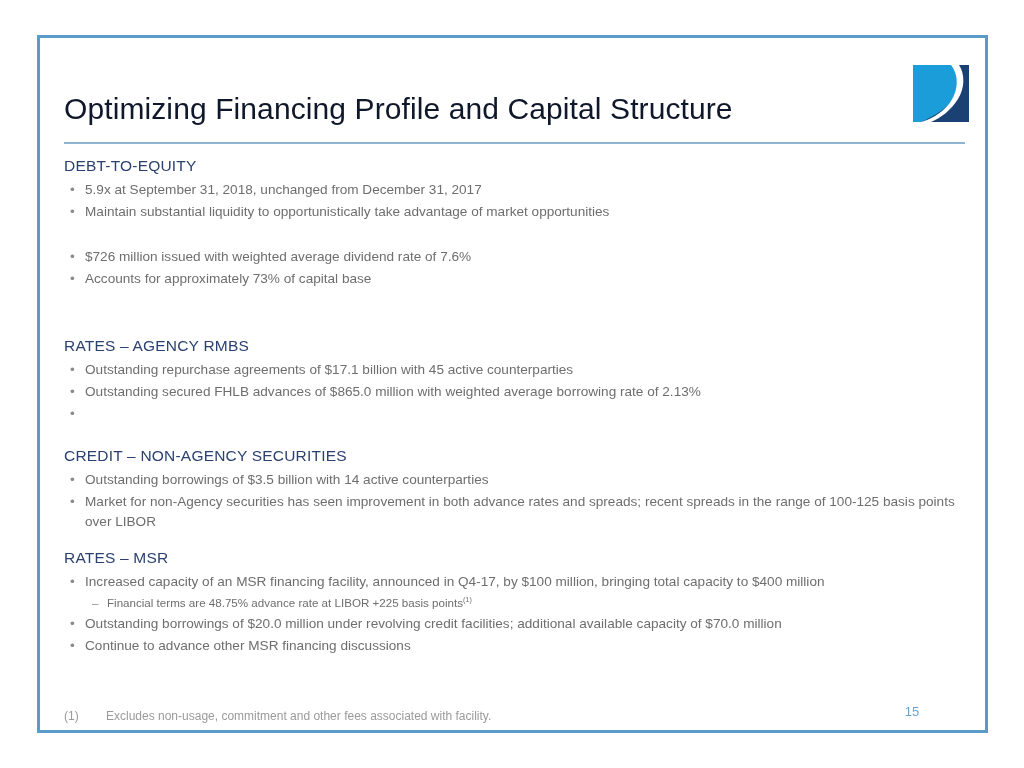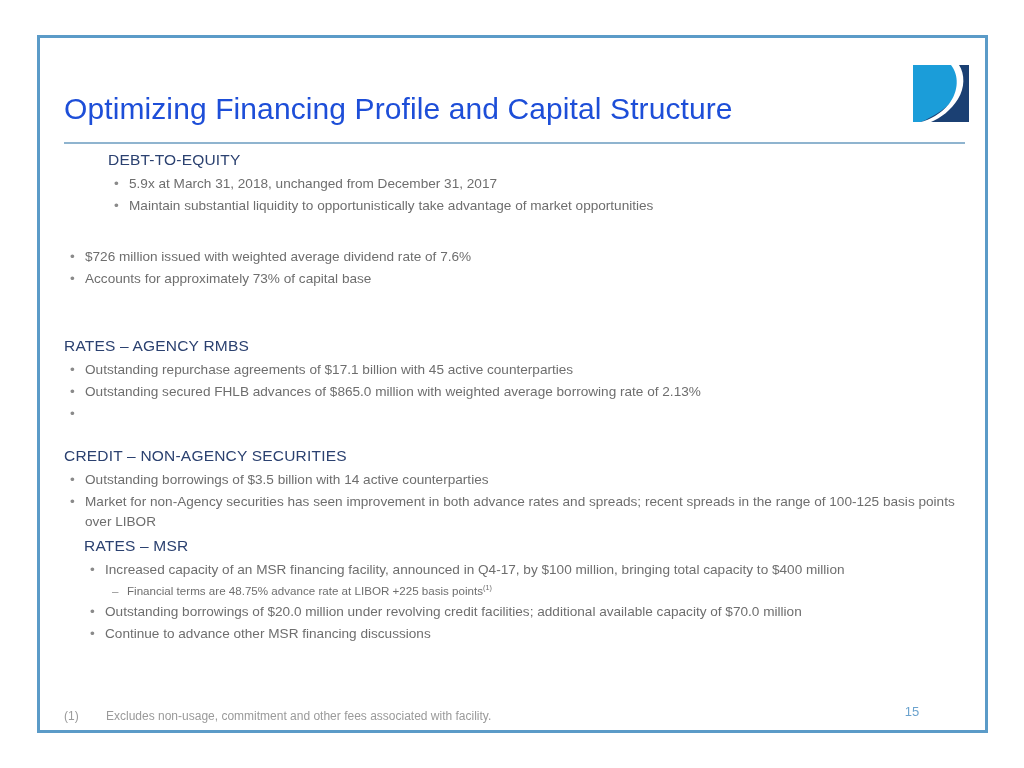--- a/index.html
+++ b/index.html
@@ -36,21 +36,21 @@
   }
 
   
   #title {
     position: absolute;
     left: 64px;
     top: 92px;
     width: 820px;
     font-size: 30px;
     font-weight: 400;
-    color: #1d4ed8;
+    color: #0f172a;
     letter-spacing: 0.1px;
     white-space: nowrap;
   }
 
   #title-rule {
     position: absolute;
     left: 64px;
     top: 142px;
     width: 901px;
     height: 2px;
@@ -168,25 +168,25 @@
   <div id="logo">
     <svg width="56" height="57" viewBox="0 0 56 57" xmlns="http://www.w3.org/2000/svg">
       <rect x="0" y="0" width="56" height="57" fill="#1b9dd9"></rect>
       <path d="M56 0 L56 57 L8 57 C8 57 40 44 47 24 C52 10 47 0 41 0 Z" fill="#1b4073"></path>
       <path d="M38 0 C46 10 46 26 36 39 C28 49 16 55 8 57 L18 57 C28 53 38 45 45 34 C52 23 52 9 46 0 Z" fill="#ffffff"></path>
     </svg>
   </div>
 
   <div id="content">
 
-    <div class="section" style="top:151px;margin-left:44px;">
+    <div class="section" style="top:157px;">
       <div class="section-heading">DEBT-TO-EQUITY</div>
       <div class="bullet">
         <span class="dot">•</span>
-        <span>5.9x at March 31, 2018, unchanged from December 31, 2017</span>
+        <span>5.9x at September 31, 2018, unchanged from December 31, 2017</span>
       </div>
       <div class="bullet">
         <span class="dot">•</span>
         <span>Maintain substantial liquidity to opportunistically take advantage of market opportunities</span>
       </div>
     </div>
 
     <div class="section" style="top:247px;">
       <div class="bullet">
         <span class="dot">•</span>
@@ -218,21 +218,21 @@
       <div class="bullet">
         <span class="dot">•</span>
         <span>Outstanding borrowings of $3.5 billion with 14 active counterparties</span>
       </div>
       <div class="bullet">
         <span class="dot">•</span>
         <span>Market for non-Agency securities has seen improvement in both advance rates and spreads; recent spreads in the range of 100-125 basis points over LIBOR</span>
       </div>
     </div>
 
-    <div class="section" style="top:537px;margin-left:20px;">
+    <div class="section" style="top:549px;">
       <div class="section-heading">RATES – MSR</div>
       <div class="bullet">
         <span class="dot">•</span>
         <span>Increased capacity of an MSR financing facility, announced in Q4-17, by $100 million, bringing total capacity to $400 million</span>
       </div>
       <div class="subbullet">
         <span class="dash">–</span>
         <span>Financial terms are 48.75% advance rate at LIBOR +225 basis points</span><sup>(1)</sup>
       </div>
       <div class="bullet">

